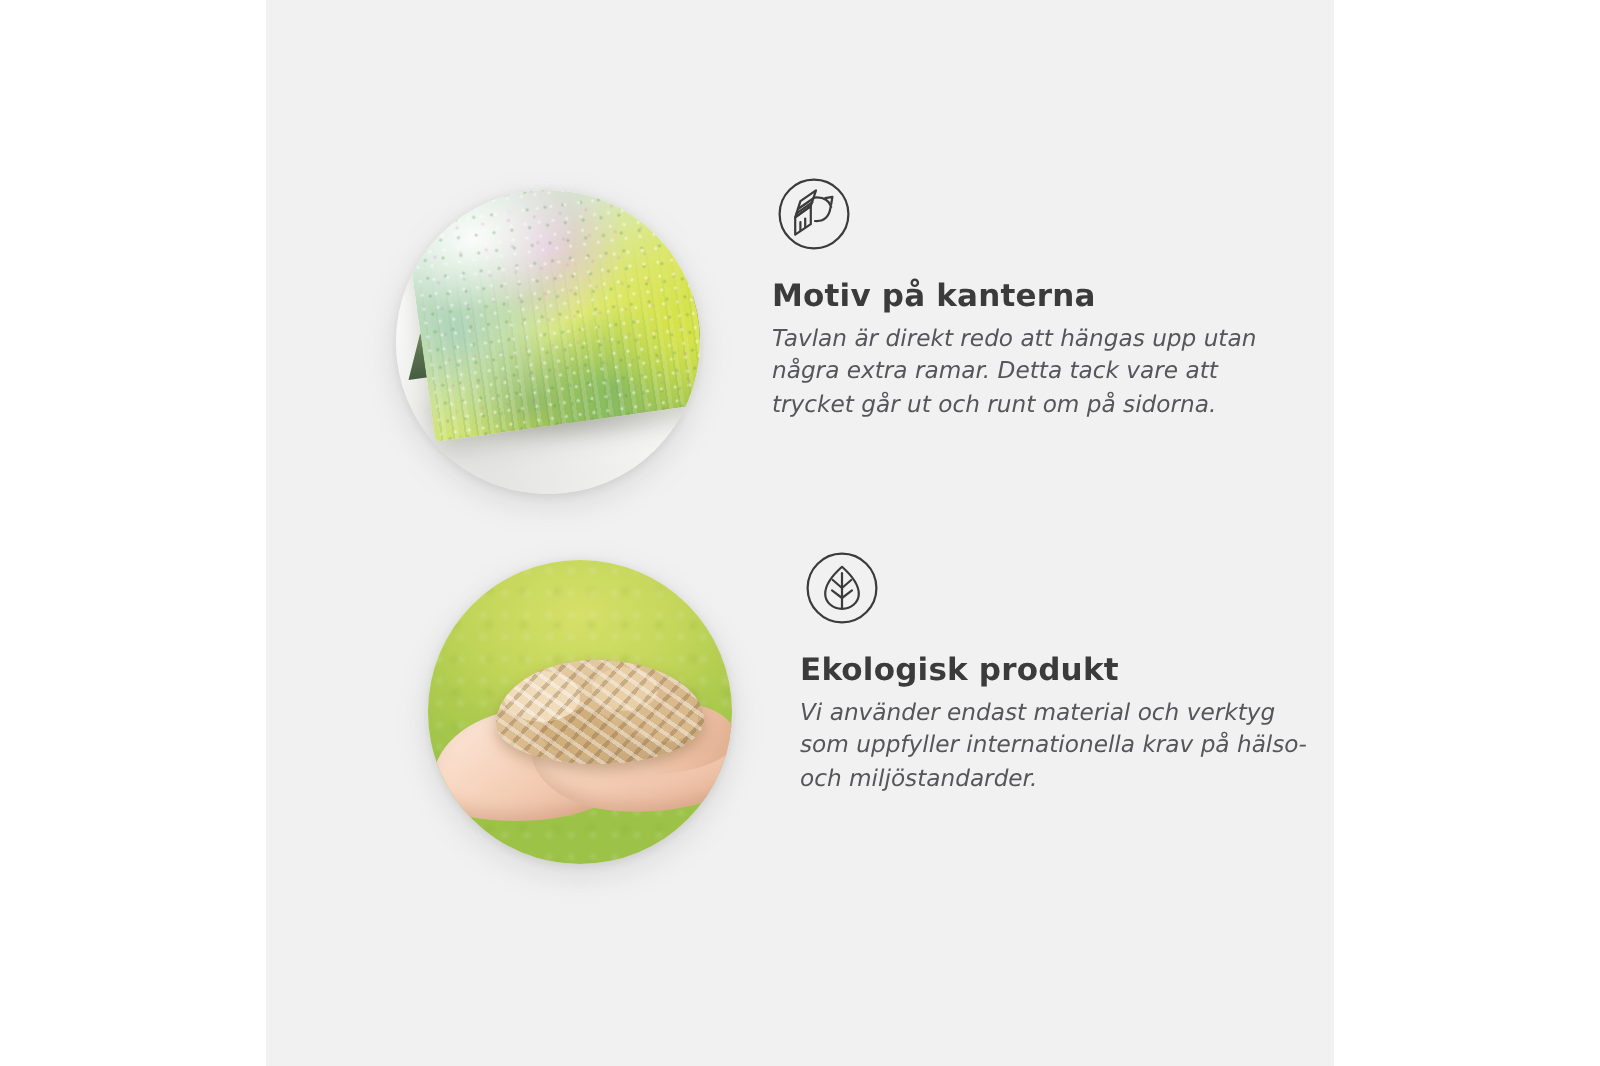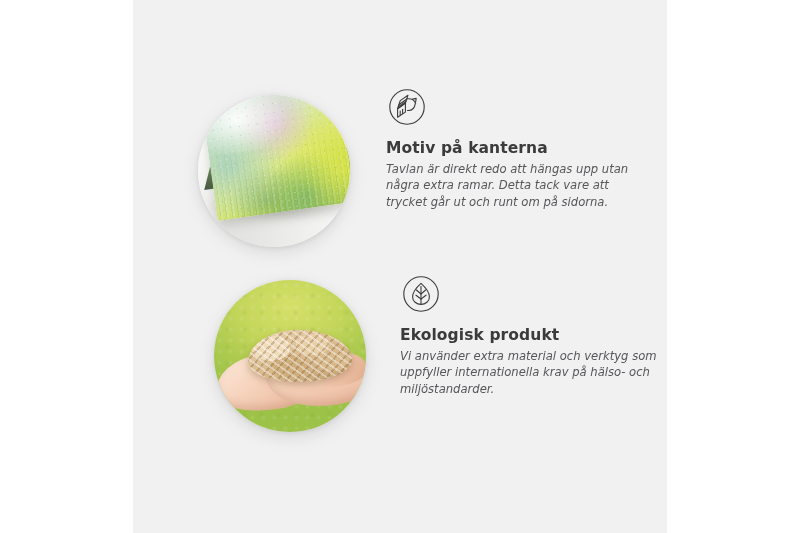--- a/index.html
+++ b/index.html
@@ -297,17 +297,17 @@
           <circle cx="21" cy="21" r="17.2"></circle>
           <path d="M21 10.4 C15.2 15.6 12.6 19.9 12.6 23.9 C12.6 28.2 16.4 31.4 21 31.4 C25.6 31.4 29.4 28.2 29.4 23.9 C29.4 19.9 26.8 15.6 21 10.4 Z"></path>
           <path d="M21 13.6 L21 31.4"></path>
           <path d="M21 21.0 L16.4 17.0"></path>
           <path d="M21 21.0 L25.6 17.0"></path>
           <path d="M21 26.0 L16.0 22.2"></path>
           <path d="M21 26.0 L26.0 22.2"></path>
         </svg>
       </span>
       <h2 class="ftitle">Ekologisk produkt</h2>
-      <p class="fbody">Vi använder extra material och verktyg som uppfyller internationella krav på hälso- och miljöstandarder.</p>
+      <p class="fbody">Vi använder endast material och verktyg som uppfyller internationella krav på hälso- och miljöstandarder.</p>
     </div>
   </div>
 
 </div>
 
 </body></html>

